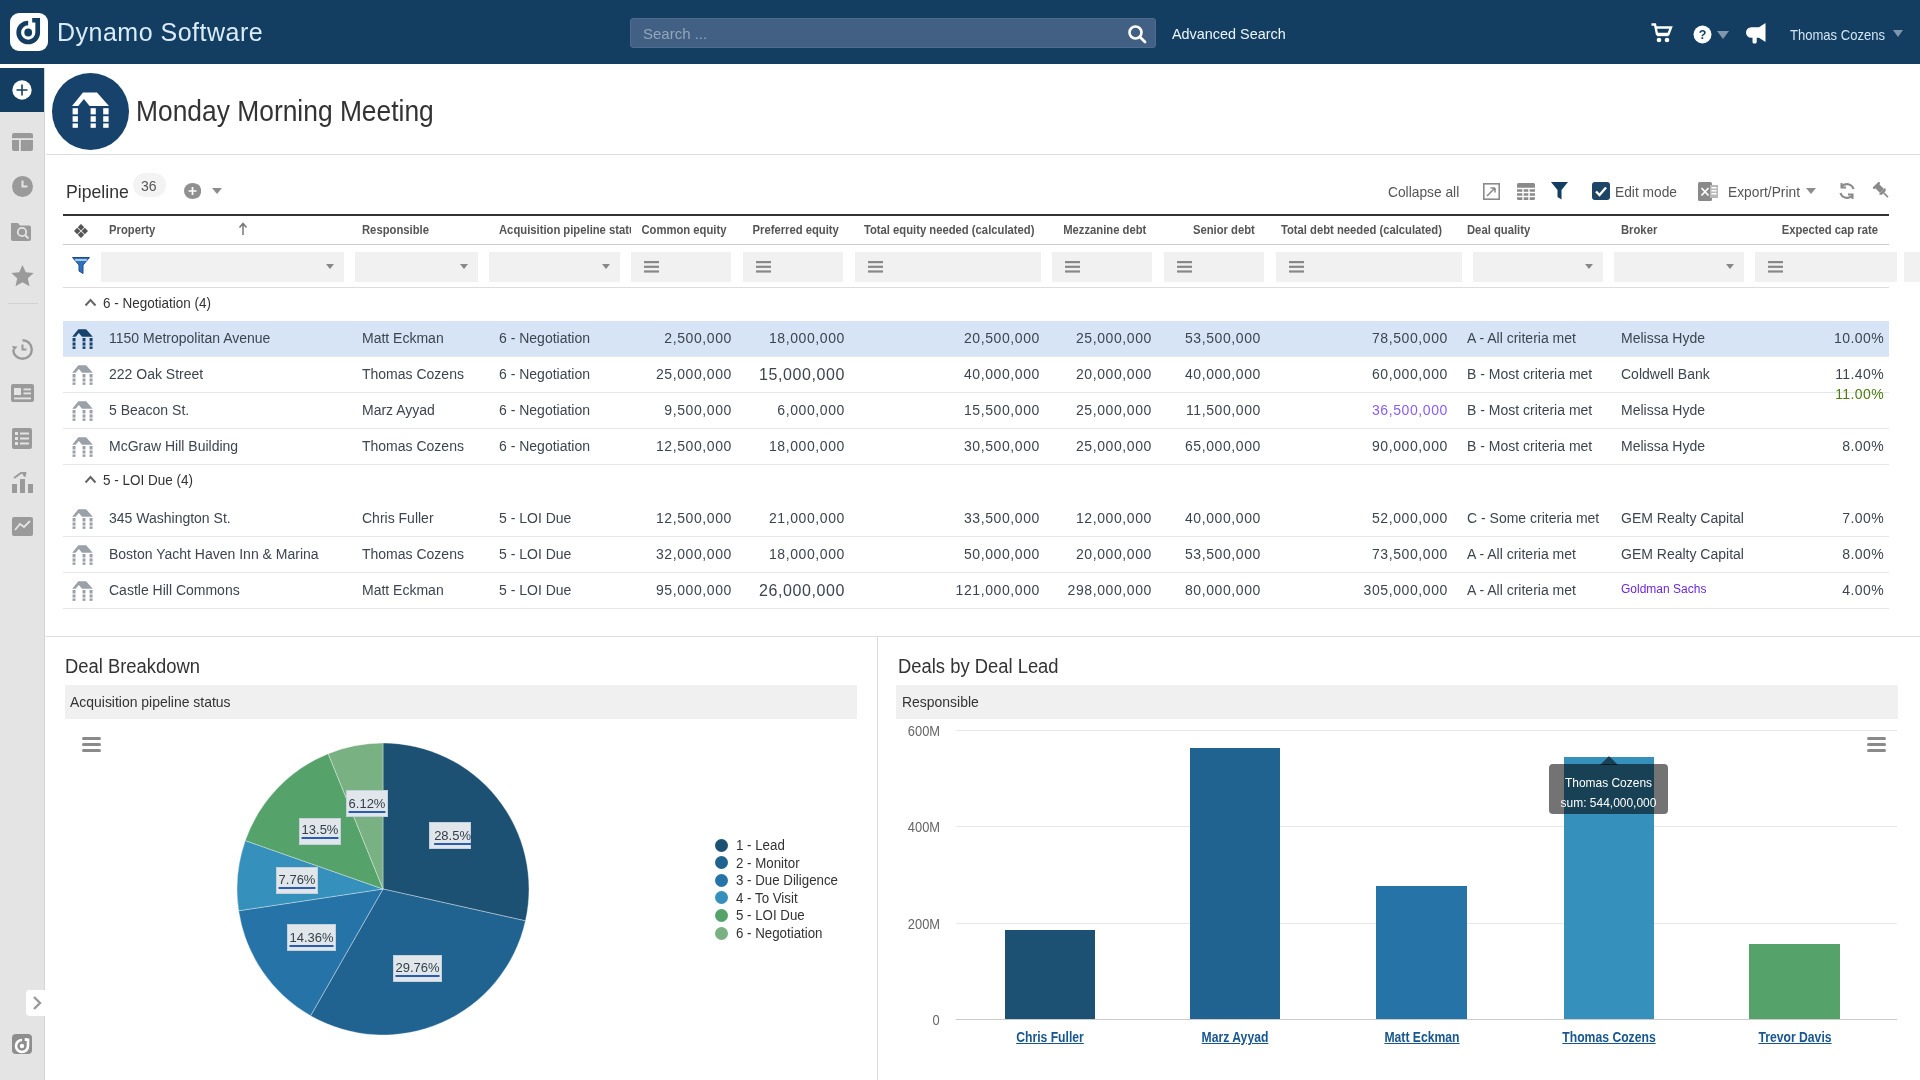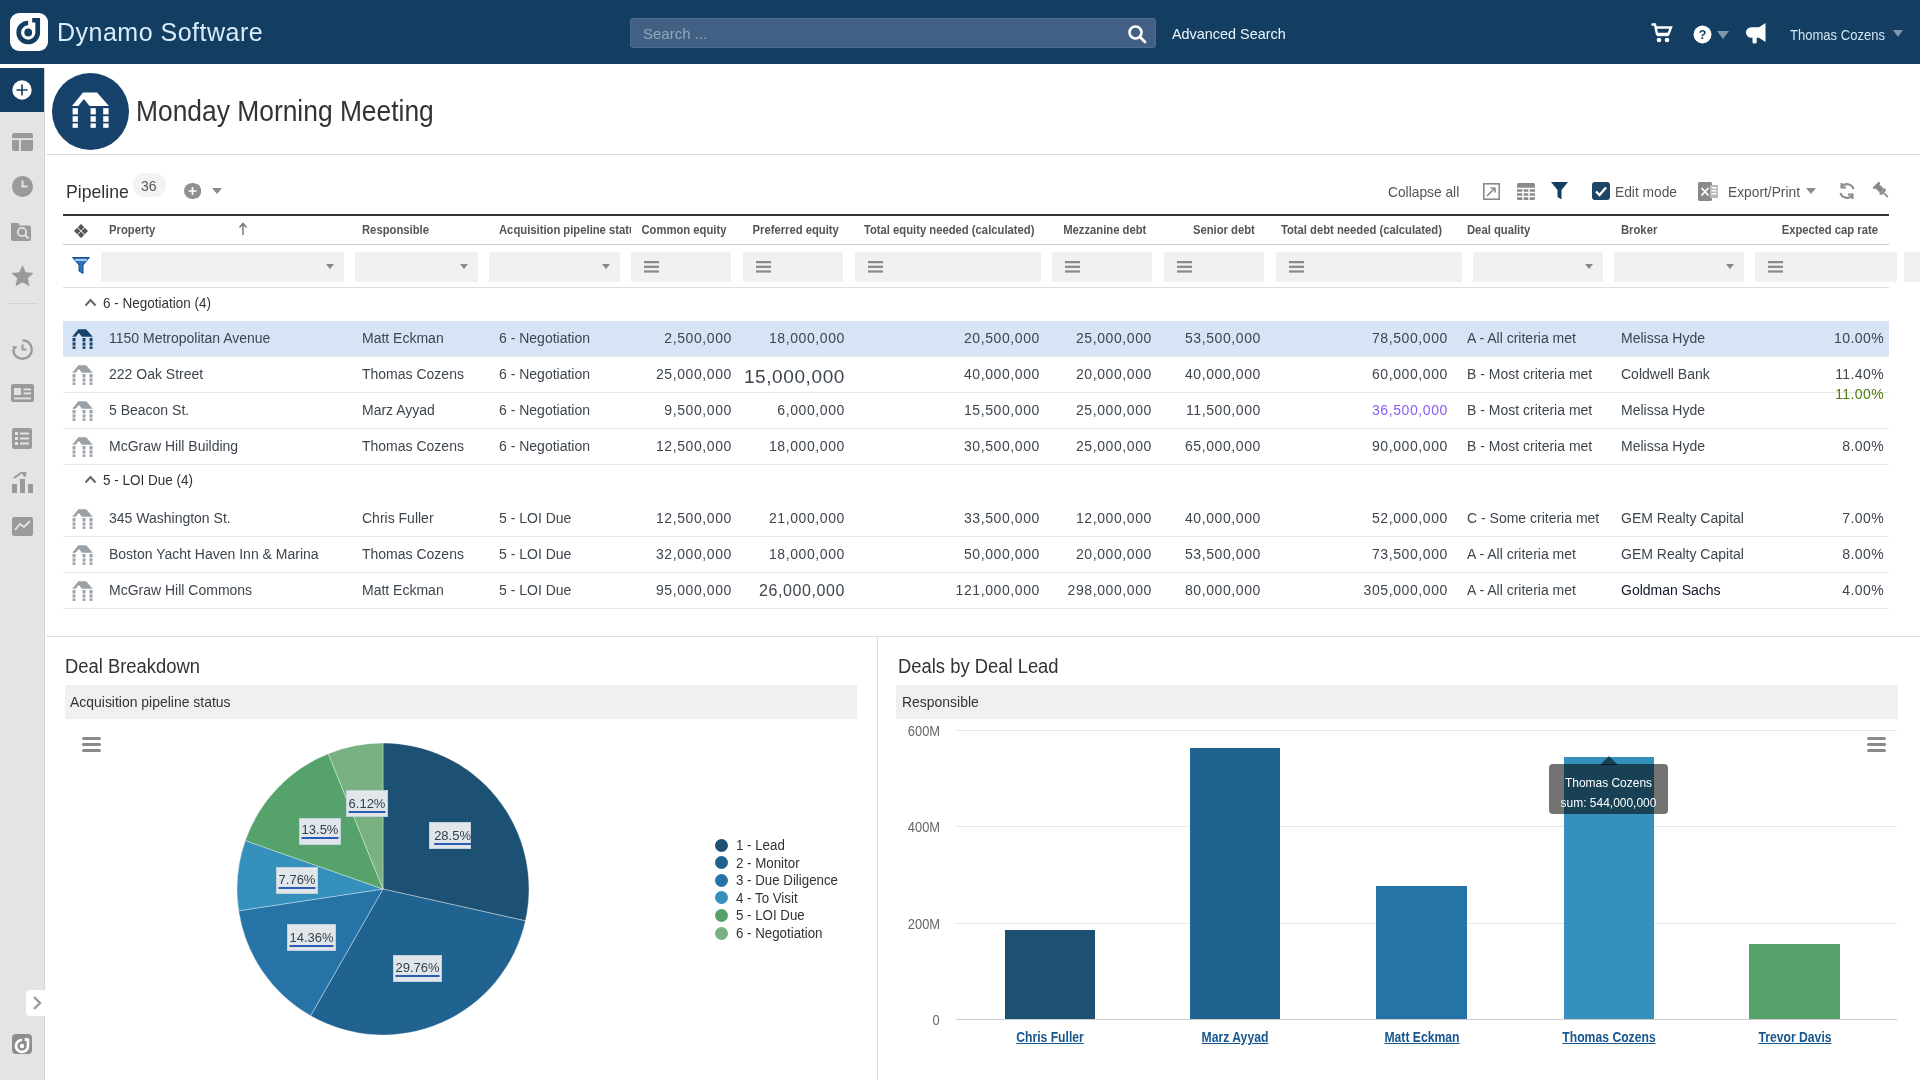--- a/index.html
+++ b/index.html
@@ -307,21 +307,21 @@
         <rect x="18.6" y="31.4" width="5.2" height="4.4"></rect>
 <rect x="31.2" y="16.2" width="5.4" height="6.2"></rect>
         <rect x="31.2" y="24.2" width="5.4" height="5.6"></rect>
         <rect x="31.2" y="31.4" width="5.4" height="4.4"></rect>
 </g>
 </svg>
 <div class="txt" style="left:109px;top:366px;font-size:14px;color:#3d454e">222 Oak Street</div>
 <div class="txt" style="left:362px;top:366px;font-size:14px;color:#3d454e">Thomas Cozens</div>
 <div class="txt" style="left:499px;top:366px;font-size:14px;color:#3d454e">6 - Negotiation</div>
 <div class="txt" style="right:1188px;top:366px;font-size:14px;color:#3d454e;letter-spacing:0.6px">25,000,000</div>
-<div class="txt" style="right:1075px;top:366px;font-size:19px;color:#3d454e;letter-spacing:0.6px">15,000,000</div>
+<div class="txt" style="right:1075px;top:366px;font-size:16px;color:#3d454e;letter-spacing:0.6px">15,000,000</div>
 <div class="txt" style="right:880px;top:366px;font-size:14px;color:#3d454e;letter-spacing:0.6px">40,000,000</div>
 <div class="txt" style="right:768px;top:366px;font-size:14px;color:#3d454e;letter-spacing:0.6px">20,000,000</div>
 <div class="txt" style="right:659px;top:366px;font-size:14px;color:#3d454e;letter-spacing:0.6px">40,000,000</div>
 <div class="txt" style="right:472px;top:366px;font-size:14px;color:#3d454e;letter-spacing:0.6px">60,000,000</div>
 <div class="txt" style="left:1467px;top:366px;font-size:14px;color:#3d454e">B - Most criteria met</div>
 <div class="txt" style="left:1621px;top:366px;font-size:14px;color:#3d454e">Coldwell Bank</div>
 <div class="txt" style="right:36px;top:366px;font-size:14px;color:#3d454e;letter-spacing:0.4px">11.40%</div>
 <div class="ab" style="left:63px;top:392px;width:1826px;height:1px;background:#e7e7e7"></div>
 <svg class="ab" style="left:72px;top:401px" width="21" height="20" viewBox="0 0 37 36">
 <path d="M0 14 L11 0.5 H25 L37 14 H17.6 L11.9 7 L6.2 14 Z" fill="#9aa1a8"></path>
@@ -442,31 +442,31 @@
         <rect x="0.6" y="24.2" width="5.3" height="5.6"></rect>
         <rect x="0.6" y="31.4" width="5.3" height="4.4"></rect>
 <rect x="18.6" y="16.2" width="5.2" height="6.2"></rect>
         <rect x="18.6" y="24.2" width="5.2" height="5.6"></rect>
         <rect x="18.6" y="31.4" width="5.2" height="4.4"></rect>
 <rect x="31.2" y="16.2" width="5.4" height="6.2"></rect>
         <rect x="31.2" y="24.2" width="5.4" height="5.6"></rect>
         <rect x="31.2" y="31.4" width="5.4" height="4.4"></rect>
 </g>
 </svg>
-<div class="txt" style="left:109px;top:582px;font-size:14px;color:#3d454e">McGraw Hill Commons</div>
+<div class="txt" style="left:109px;top:582px;font-size:14px;color:#3d454e">Castle Hill Commons</div>
 <div class="txt" style="left:362px;top:582px;font-size:14px;color:#3d454e">Matt Eckman</div>
 <div class="txt" style="left:499px;top:582px;font-size:14px;color:#3d454e">5 - LOI Due</div>
 <div class="txt" style="right:1188px;top:582px;font-size:14px;color:#3d454e;letter-spacing:0.6px">95,000,000</div>
 <div class="txt" style="right:1075px;top:582px;font-size:16px;color:#3d454e;letter-spacing:0.6px">26,000,000</div>
 <div class="txt" style="right:880px;top:582px;font-size:14px;color:#3d454e;letter-spacing:0.6px">121,000,000</div>
 <div class="txt" style="right:768px;top:582px;font-size:14px;color:#3d454e;letter-spacing:0.6px">298,000,000</div>
 <div class="txt" style="right:659px;top:582px;font-size:14px;color:#3d454e;letter-spacing:0.6px">80,000,000</div>
 <div class="txt" style="right:472px;top:582px;font-size:14px;color:#3d454e;letter-spacing:0.6px">305,000,000</div>
 <div class="txt" style="left:1467px;top:582px;font-size:14px;color:#3d454e">A - All criteria met</div>
-<div class="txt" style="left:1621px;top:582px;font-size:14px;color:#0f172a">Goldman Sachs</div>
+<div class="txt" style="left:1621px;top:582px;font-size:12px;color:#6d28d9">Goldman Sachs</div>
 <div class="txt" style="right:36px;top:582px;font-size:14px;color:#3d454e;letter-spacing:0.4px">4.00%</div>
 <div class="ab" style="left:63px;top:608px;width:1826px;height:1px;background:#e7e7e7"></div>
 <div class="ab" style="left:46px;top:636px;width:1874px;height:1px;background:#ddd"></div>
 <div class="ab" style="left:877px;top:637px;width:1px;height:443px;background:#ddd"></div>
 <div class="txt sxl" style="left:65px;top:655px;font-size:20px;color:#333;transform:scaleX(0.92)">Deal Breakdown</div>
 <div class="ab" style="left:65px;top:685px;width:792px;height:34px;background:#f0f0f0"></div>
 <div class="txt sxl" style="left:70px;top:693px;font-size:15px;color:#333;transform:scaleX(0.93)">Acquisition pipeline status</div>
 <svg class="ab" style="left:82px;top:737px" width="19" height="15" viewBox="0 0 19 15">
 <rect x="0" y="0" width="19" height="3" rx="1.5" fill="#8a8a8a"></rect>
       <rect x="0" y="6" width="19" height="3" rx="1.5" fill="#8a8a8a"></rect>

